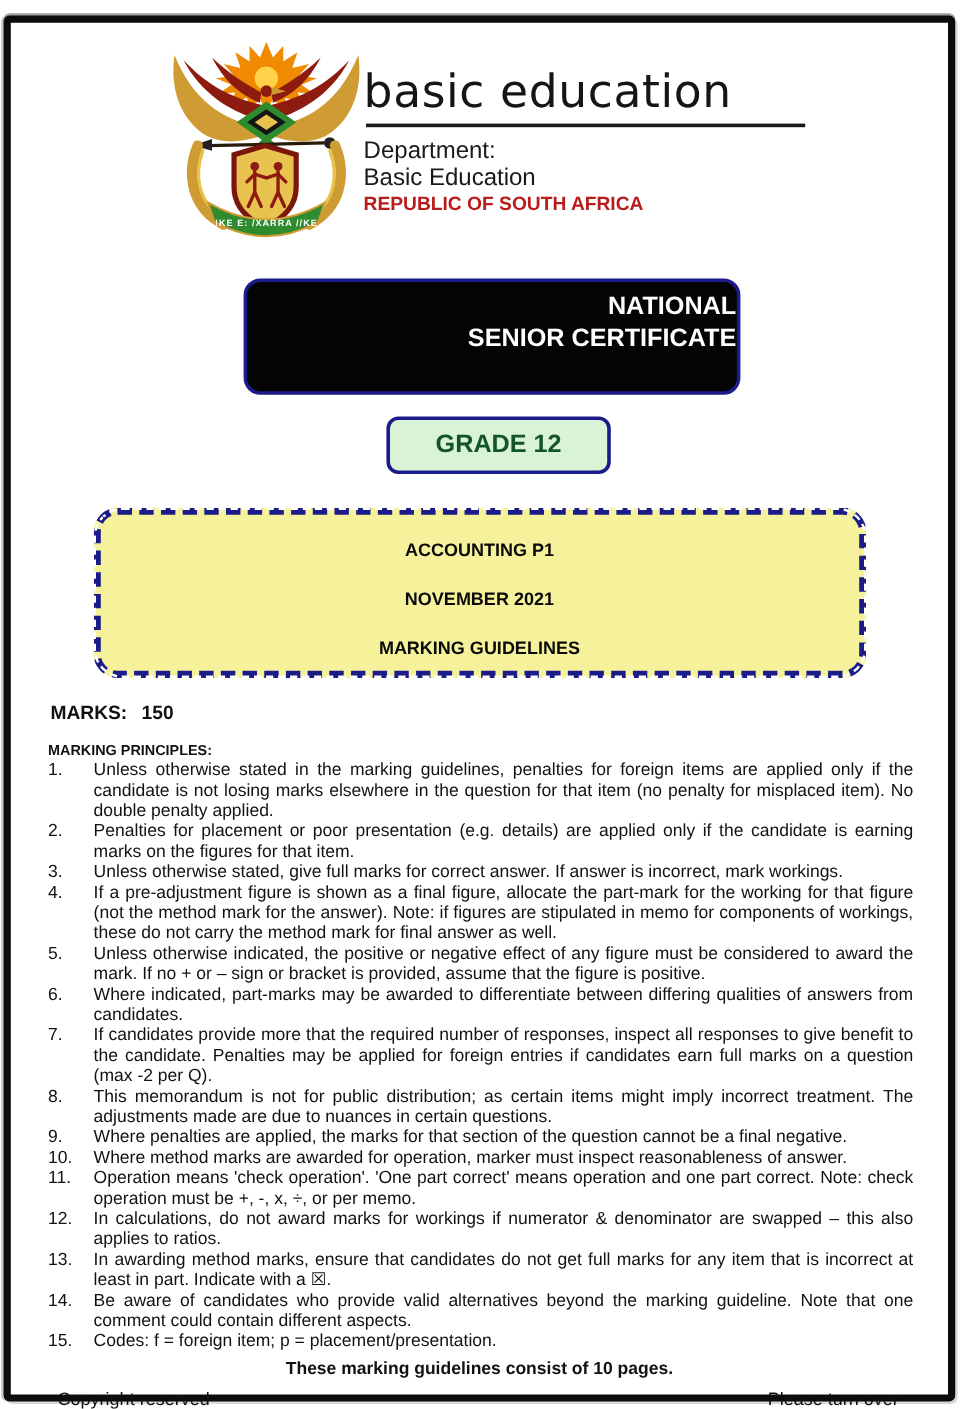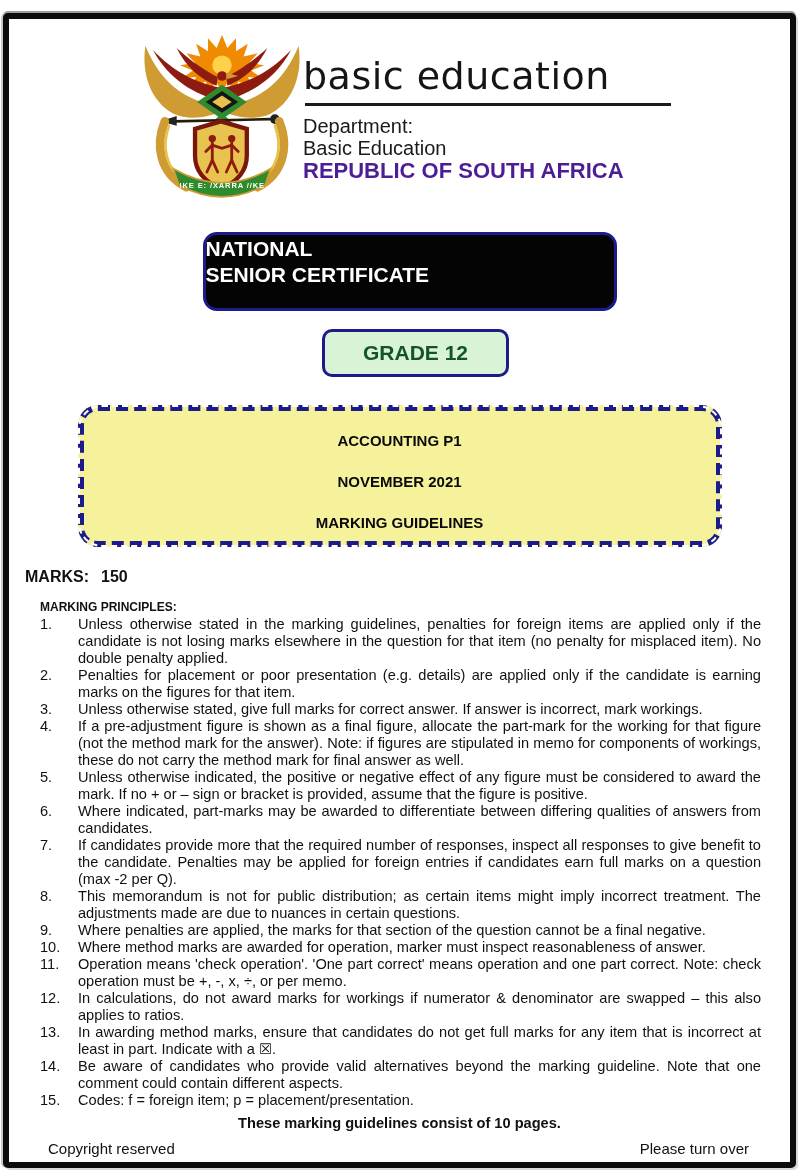--- a/index.html
+++ b/index.html
@@ -23,32 +23,32 @@
   .masthead { display: flex; margin: 16px 0 0 132px; }
   .coat-of-arms { width: 162px; height: 164px; flex: 0 0 auto; }
   .brand-block { padding-top: 22px; margin-left: 0; }
   .brand-name {
     font-family: "DejaVu Sans", sans-serif;
     font-size: 38px; font-weight: 400; line-height: 1; color: #151515;
     letter-spacing: 0.5px;
   }
   .brand-rule { width: 366px; height: 3px; background: #1a1a1a; margin: 8px 0 9px 2px; }
   .dept-line { font-size: 20px; line-height: 22px; color: #1a1a1a; }
-  .dept-country { font-size: 22px; line-height: 23px; font-weight: bold; color: #4c1d95; }
+  .dept-country { font-size: 16px; line-height: 23px; font-weight: bold; color: #b91c1c; }
 
   
   .nsc-box {
-    width: 414px; height: 79px;
+    width: 414px; height: 97px;
     margin: 33px auto 0; position: relative; left: 10px;
     background: #040404;
     border: 3px solid #1b1b8a;
     border-radius: 14px;
-    color: #fff; text-align: left;
+    color: #fff; text-align: right;
     font-weight: bold; font-size: 21px; line-height: 26px;
-    padding-top: 1px;
+    padding-top: 8px;
   }
   .grade-box {
     width: 187px; height: 48px;
     margin: 18px auto 0; position: relative; left: 16px;
     background: #d8f3d6;
     border: 3px solid #1b1b8a;
     border-radius: 10px;
     text-align: center; font-weight: bold; font-size: 21px; line-height: 41px;
     color: #14532d;
   }
@@ -62,21 +62,21 @@
     text-align: center; font-weight: bold; font-size: 15px; color: #0a0a0a;
     padding-top: 21px;
   }
   .subject-box::before {
     content: ""; position: absolute; inset: -6px;
     border: 2px dashed #ffffff; border-radius: 24px; pointer-events: none;
   }
   .subject-line { margin-bottom: 24px; }
 
   
-  .marks-line { margin: 21px 0 0 16px; font-weight: bold; font-size: 16px; }
+  .marks-line { margin: 21px 0 0 33px; font-weight: bold; font-size: 16px; }
   .marks-value { margin-left: 12px; }
   .principles-heading { margin: 14px 0 2px 31px; font-weight: bold; font-size: 12px; }
   ol.principles {
     list-style: none;
     margin: 1px 29px 0 31px;
     font-size: 14.6px; line-height: 17px;
     text-align: justify;
   }
   ol.principles li { display: flex; }
   ol.principles .num { flex: 0 0 38px; }

